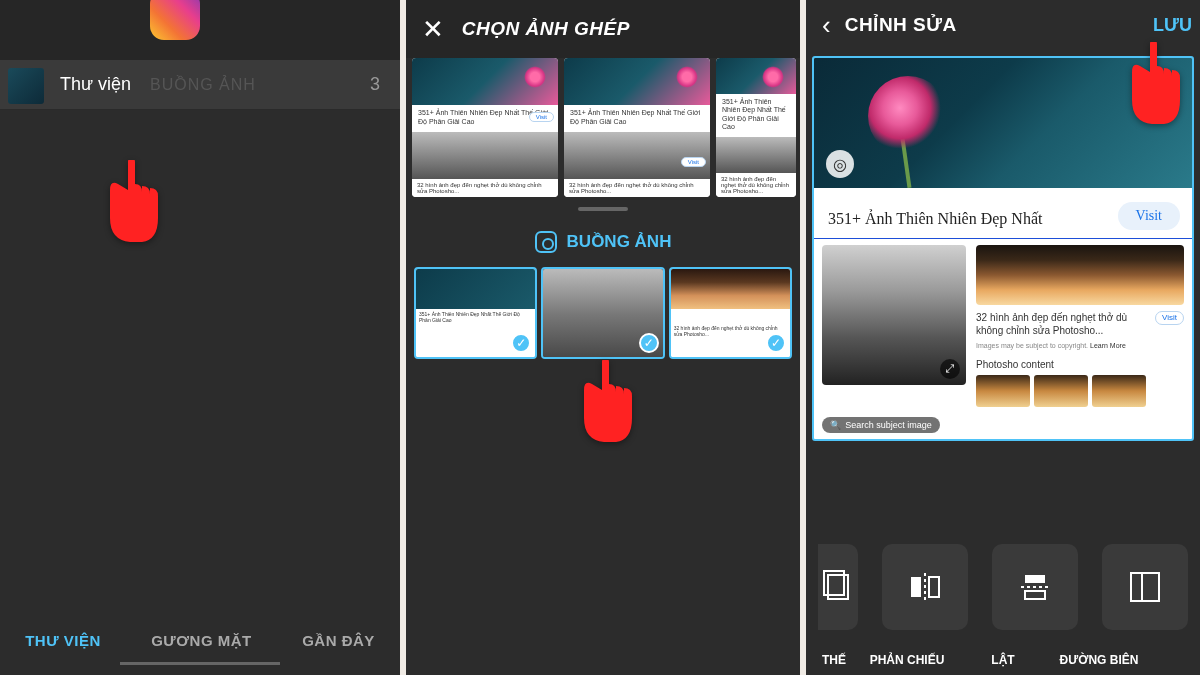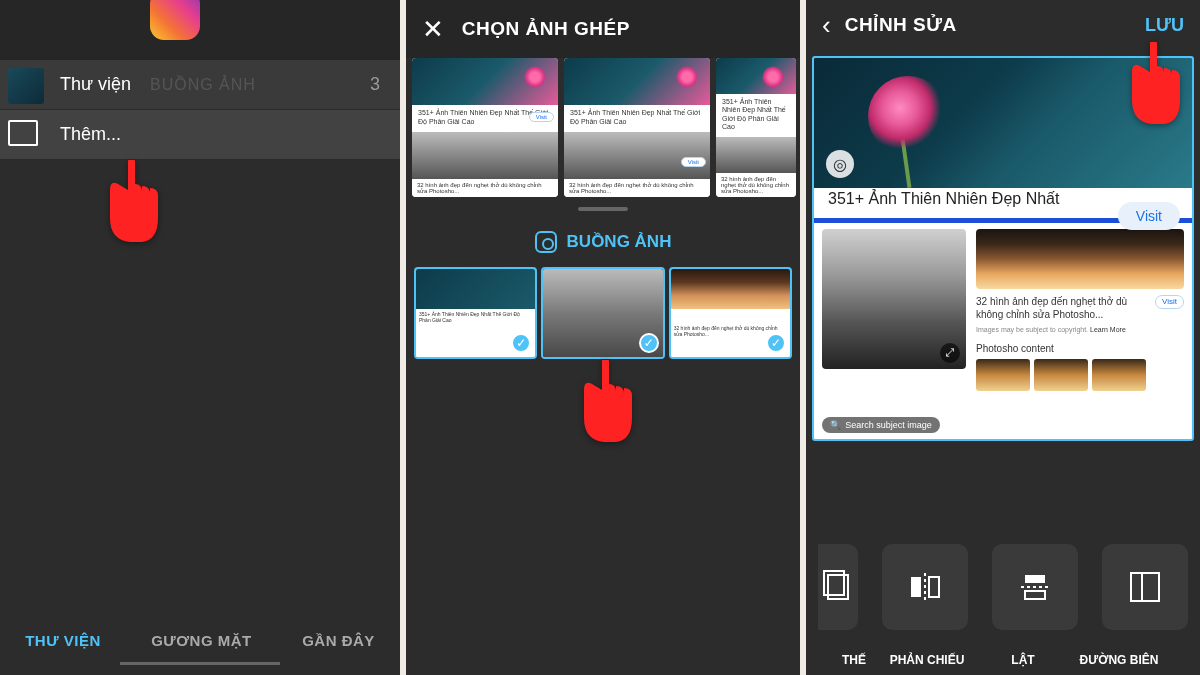--- a/index.html
+++ b/index.html
@@ -60,21 +60,21 @@
   .s1-tab-underline {
     position:absolute; bottom:0; left:120px; width:160px; height:3px; background:#666;
   }
 
   
   .s2-header {
     height:58px; display:flex; align-items:center; padding:0 16px; gap:18px;
     background:#262626;
   }
   .close-x { color:#fff; font-size:26px; font-weight:300; }
-  .s2-title { color:#fff; font-size:19px; font-weight:600; letter-spacing:0.5px; }
+  .s2-title { color:#fff; font-size:19px; font-weight:600; letter-spacing:0.5px;font-style:italic; }
 
   .s2-top-strip {
     height:145px; display:flex; gap:6px; padding:0 6px 6px; overflow:hidden;
   }
   .top-card {
     width:146px; flex-shrink:0; background:#fff; border-radius:4px; overflow:hidden;
     display:flex; flex-direction:column; position:relative;
   }
   .top-card .hero { height:50px; background:linear-gradient(135deg,#0d3b4a,#1a5a6a,#e85a9a); position:relative;}
   .top-card .flower { position:absolute; right:12px; top:8px; width:22px; height:22px; border-radius:50%;
@@ -119,21 +119,21 @@
     display:flex; align-items:center; justify-content:center; color:#fff; font-size:12px;
   }
 
   
   .s3-header {
     height:50px; display:flex; align-items:center; padding:0 16px;
     background:#2c2c2c; position:relative;
   }
   .back-chevron { color:#fff; font-size:26px; margin-right:14px; }
   .s3-title { color:#fff; font-size:19px; font-weight:700; letter-spacing:0.5px; }
-  .s3-save { position:absolute; right:16px; color:#4fc3f7; font-size:18px; font-weight:600; }
+  .s3-save { position:absolute; right:8px; color:#4fc3f7; font-size:18px; font-weight:600; }
 
   .s3-canvas {
     margin:6px 6px 0; border:2px solid #4fc3f7; border-radius:3px;
     background:#fff; height:385px; overflow:hidden; position:relative;
   }
   .s3-big-hero {
     height:130px; background:linear-gradient(135deg,#0a2a38 0%,#0d3b4a 40%,#1a5a6a 60%,#2a7a8a 100%);
     position:relative;
   }
   .s3-big-hero .big-flower{
@@ -144,21 +144,21 @@
   .s3-big-hero .stem{position:absolute; left:90px; top:80px; width:4px; height:50px;
     background:#6a9a4a; transform:rotate(-8deg);}
   .s3-lens-btn {
     position:absolute; left:12px; bottom:10px; width:28px;height:28px;
     background:rgba(255,255,255,0.85); border-radius:50%;
     display:flex;align-items:center;justify-content:center;
   }
   .s3-lens-btn::after{content:'◎'; font-size:16px; color:#333;}
 
   .s3-article {
-    padding:0 14px 8px; position:relative; border-bottom:5px solid #1d4ed8;
+    padding:20px 14px 8px; position:relative; border-bottom:1px solid #1d4ed8;font-family:Liberation Serif, serif;
   }
   .s3-article-title { font-size:16px; font-weight:500; color:#222; line-height:1.35; max-width:260px;}
   .s3-article-title .ul { border-bottom:2px solid #5aa8e8; padding-bottom:1px;}
   .s3-visit-btn {
     position:absolute; right:12px; top:14px; color:#1a73e8; font-size:14px;
     background:#e8f1fb; border-radius:18px; padding:6px 18px;
   }
 
   .s3-lower { display:flex; gap:10px; padding:6px 8px 0; }
   .s3-left-img {
@@ -189,21 +189,21 @@
   }
   .tool-tile {
     width:86px; height:86px; background:#3a3a3a; border-radius:10px;
     display:flex; align-items:center; justify-content:center; position:relative;
   }
   .tool-tile.cut { width:40px; border-radius:0 10px 10px 0; justify-content:flex-start; padding-left:4px;}
   .tool-svg { width:36px; height:36px; }
 
   .s3-tool-labels {
     position:absolute; bottom:8px; left:0; right:0; display:flex;
-    padding:0 28px; gap:10px; color:#fff; font-size:12px; font-weight:600;
+    padding:0 8px; gap:10px; color:#fff; font-size:12px; font-weight:600;
   }
   .tl { text-align:center; }
   .tl.l0{width:40px;} .tl.l1{width:86px;} .tl.l2{width:86px;} .tl.l3{width:86px;}
 
   
   .pointer {
     position:absolute; width:60px; height:85px; z-index:50;
   }
   .pointer svg { width:100%; height:100%; filter:drop-shadow(0 2px 3px rgba(0,0,0,0.4));}
 </style>
@@ -215,24 +215,20 @@
     <div class="insta-icon"></div>
   </div>
 
   <div class="s1-menu-row">
     <div class="thumb"></div>
     <span>Thư viện</span>
     <span class="behind-text">BUỒNG ẢNH</span>
     <span class="count">3</span>
   </div>
 
-  <div class="s1-menu-row more">
-    <div class="pic-icon"></div>
-    <span>Thêm...</span>
-  </div>
 
   <div class="s1-tabs">
     <div class="s1-tab active">THƯ VIỆN</div>
     <div class="s1-tab">GƯƠNG MẶT</div>
     <div class="s1-tab">GẦN ĐÂY</div>
     <div class="s1-tab-underline"></div>
   </div>
 
   <div class="pointer" style="left:100px; top:160px;">
     <svg viewBox="0 0 60 85">

